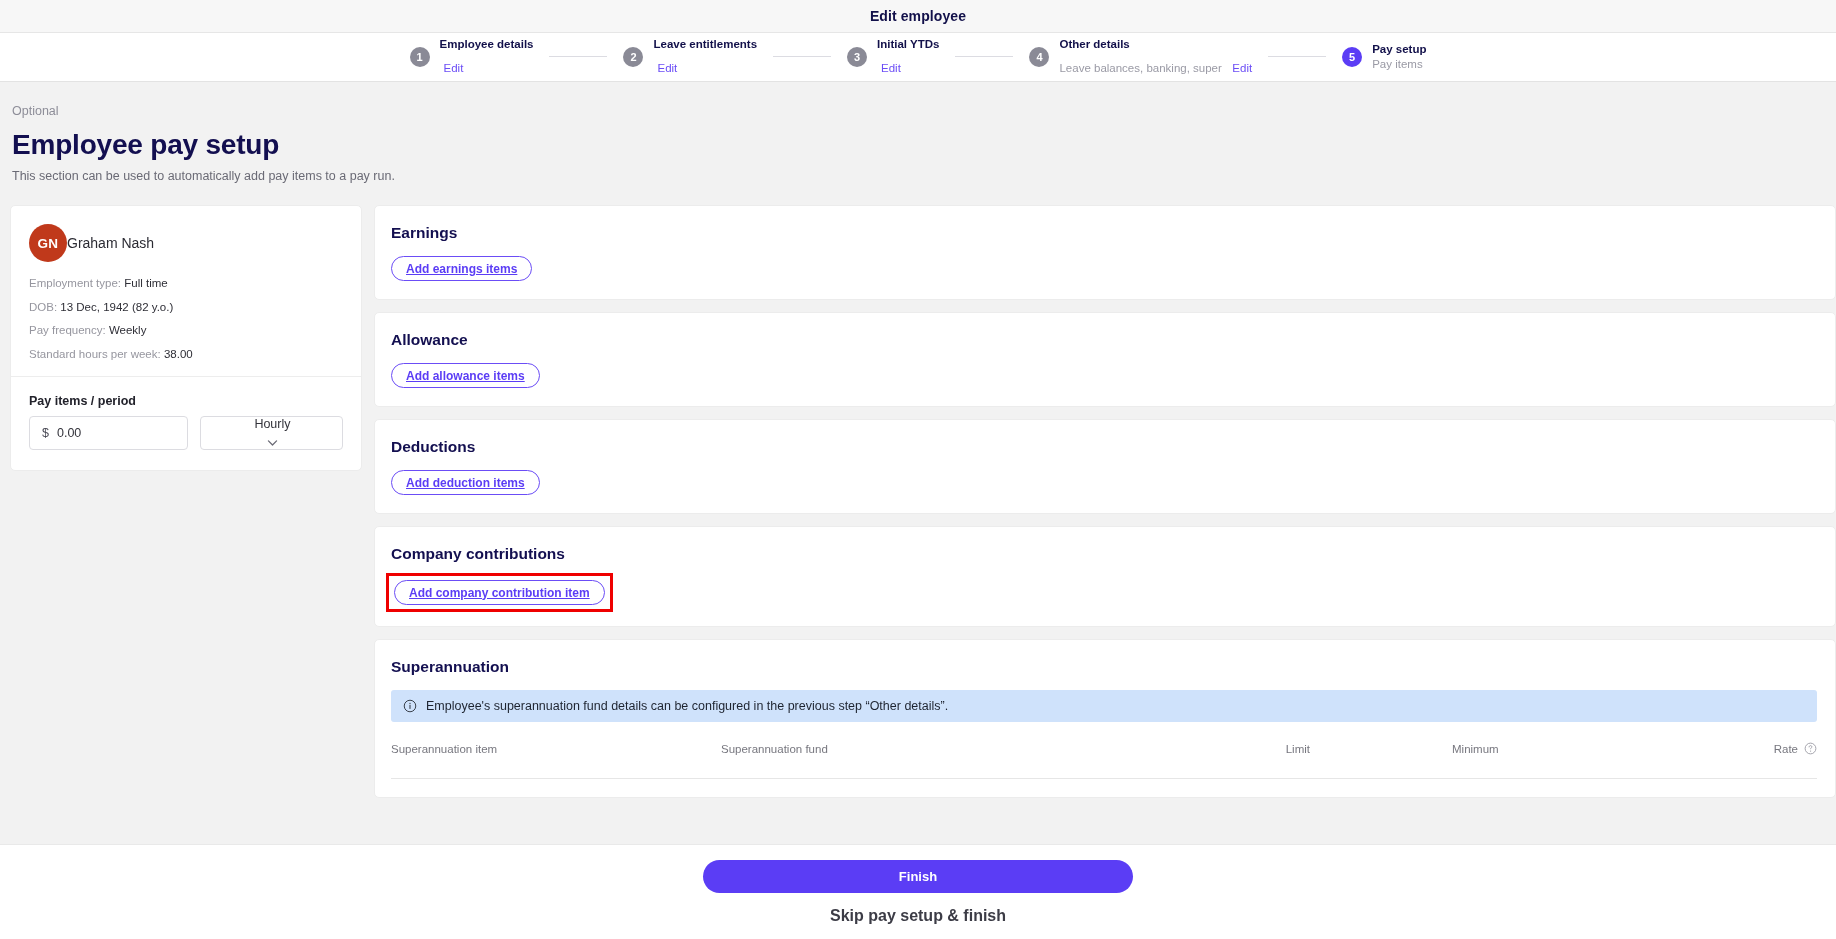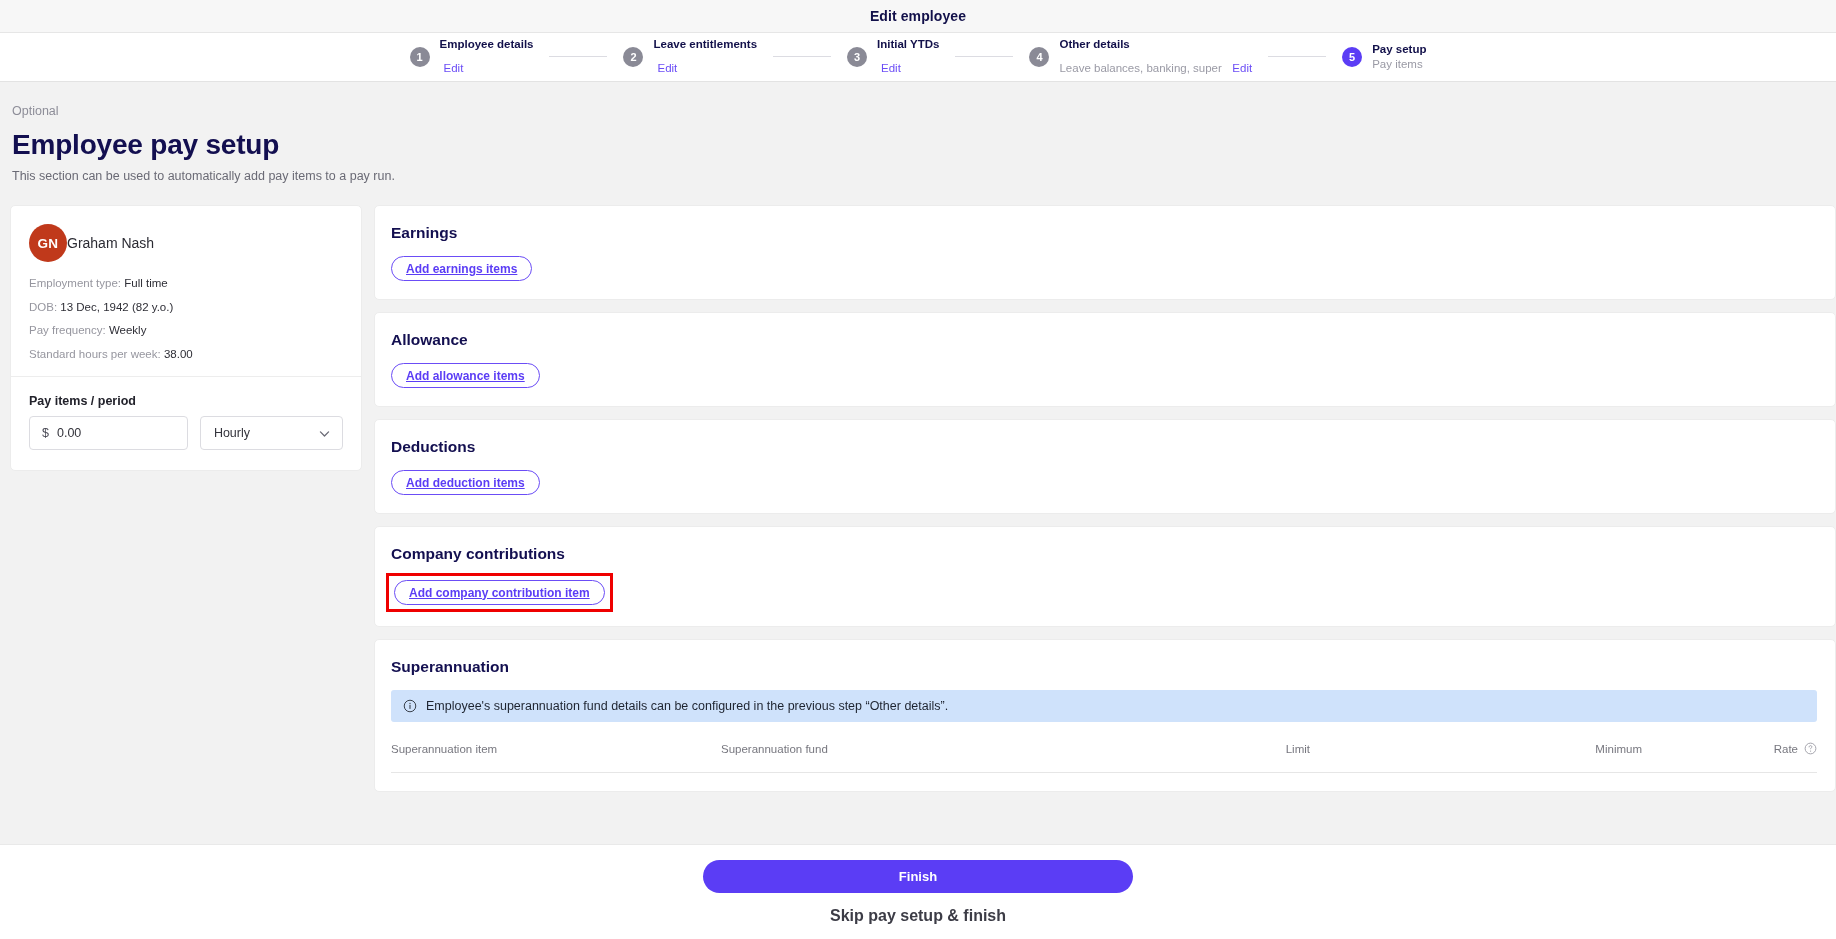--- a/index.html
+++ b/index.html
@@ -93,20 +93,21 @@
     width: 186px; height: 34px; border: 1px solid #dcdce1; border-radius: 4px;
     background: #ffffff; display: flex; align-items: center;
     padding: 0 12px; gap: 8px; font-size: 12.5px; color: #33333b;
   }
   .currency { color: #4a4a55; }
   .select-box {
     width: 167px; height: 34px; border: 1px solid #dcdce1; border-radius: 4px;
     background: #ffffff; display: flex; align-items: center; justify-content: space-between;
     padding: 0 11px 0 13px; font-size: 12.5px; color: #33333b;
     cursor: pointer;
+    flex-direction: column;
   }
   .chev { width: 13px; height: 13px; flex: 0 0 auto; }
 
   
   .panel {
     background: #ffffff; border-radius: 5px; border: 1px solid #ececec;
     margin-bottom: 12px; padding: 18px 18px 18px 16px;
   }
   .panel:last-child { margin-bottom: 0; }
   .panel-title {
@@ -132,26 +133,26 @@
     padding: 9px 12px; display: flex; align-items: center; gap: 9px;
     font-size: 12.5px; color: #1e2430; margin-bottom: 20px;
   }
   .info-icon { width: 14px; height: 14px; flex: 0 0 auto; }
 
   
   .super-table { width: 100%; }
   .super-head {
     display: flex; align-items: flex-end;
     font-size: 11.5px; color: #77777f;
-    padding-bottom: 17px; border-bottom: 1px solid #e6e6e6;
+    padding-bottom: 23px; border-bottom: 1px solid #e6e6e6;
   }
   .col-item { flex: 0 0 330px; }
   .col-fund { flex: 0 0 415px; }
   .col-limit { flex: 1 1 auto; text-align: right; padding-right: 142px; }
-  .col-min { flex: 0 0 190px; text-align: right; }
+  .col-min { flex: 0 0 190px; }
   .col-rate { flex: 0 0 175px; text-align: right; display: flex; align-items: center; justify-content: flex-end; gap: 6px; }
   .help-icon { width: 13px; height: 13px; flex: 0 0 auto; }
 
   
   .footer {
     position: absolute; left: 0; bottom: 0; width: 1836px;
     background: #ffffff; border-top: 1px solid #e9e9e9;
     padding: 15px 0 14px 0;
     display: flex; flex-direction: column; align-items: center; gap: 14px;
     z-index: 5;

